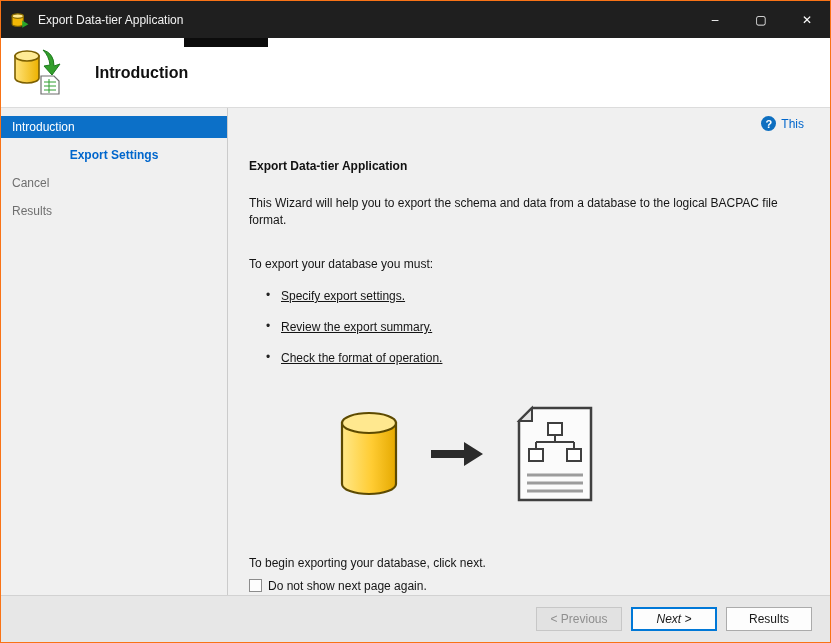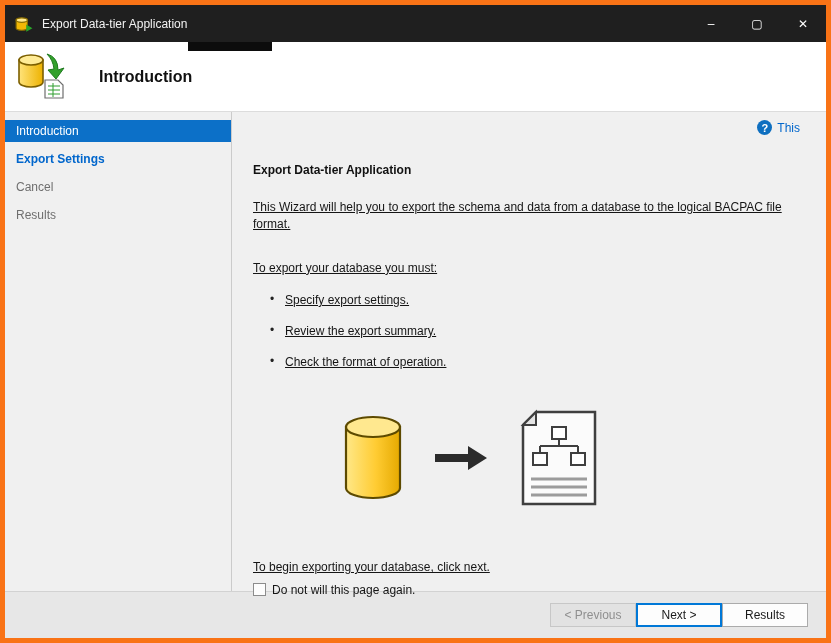--- a/index.html
+++ b/index.html
@@ -1,21 +1,21 @@
 <!DOCTYPE html>
 <html><head>
 <meta charset="utf-8">
 <style>
   * { margin:0; padding:0; box-sizing:border-box; }
   html,body { width:831px; height:643px; }
   body { font-family:"Liberation Sans", sans-serif; background:#6b6b6b; }
 
   .window {
     width:831px; height:643px;
-    border:5px solid #f97316;
+    border:1px solid #f97316;
     display:flex; flex-direction:column;
     background:#f0f0f0; position:relative; overflow:hidden;
   }
 
   
   .titlebar {
     flex:0 0 37px; background:#1f1f1f; color:#fff;
     display:flex; align-items:center; padding-left:10px;
   }
   .titlebar .app-icon { width:18px; height:18px; margin-right:9px; display:flex; }
@@ -36,60 +36,60 @@
 
   
   .bodyrow { flex:1 1 auto; display:flex; min-height:0; }
 
   .sidebar {
     flex:0 0 227px; background:#f0f0f0; border-right:1px solid #cbcbcb;
     padding-top:8px; display:flex; flex-direction:column;
   }
   .nav-item { font-size:12px; padding:4px 11px; margin-bottom:6px; cursor:default; }
   .nav-item.active { background:#0c70c8; color:#ffffff; }
-  .nav-item.link { color:#0066cc; font-weight:bold; }
+  .nav-item.link { color:#0066cc; font-weight:bold;text-align:center; }
   .nav-item.disabled { color:#6f6f6f; }
 
   .content { flex:1 1 auto; padding:8px 26px 0 21px; background:#f0f0f0; position:relative; }
 
   .help-row { display:flex; justify-content:flex-end; align-items:center; gap:5px; }
   .help-icon {
     width:15px; height:15px; border-radius:50%; background:#0e6fc0; color:#fff;
     font-size:11px; font-weight:bold; display:flex; align-items:center; justify-content:center;
   }
   .help-label { color:#0066cc; font-size:12px; }
 
   .content h2 { font-size:12px; font-weight:bold; color:#111; margin-top:28px; }
-  .content p  { font-size:12px; color:#151515; max-width:560px; line-height:1.45;text-decoration:underline; }
+  .content p  { font-size:12px; color:#151515; max-width:560px; line-height:1.45; }
   .intro { margin-top:22px; }
   .must  { margin-top:26px; }
 
   ul.steps { list-style:none; margin-top:16px; }
   ul.steps li { font-size:12px; color:#151515; margin-bottom:17px; padding-left:32px; position:relative;text-decoration:underline; }
   ul.steps li::before { content:"•"; position:absolute; left:17px; top:-1px; color:#222; }
 
   .illustration { margin-top:30px; margin-left:90px; display:flex; align-items:center; gap:30px; height:118px; }
 
   .begin { margin-top:42px; }
   .chk-row { margin-top:6px; display:flex; align-items:center; gap:6px; }
   .chk-box { width:13px; height:13px; background:#fdfdfd; border:1px solid #8c8c8c; display:inline-block; }
   .chk-label { font-size:12px; color:#151515; }
 
   
   .footer {
     flex:0 0 47px; background:#e7e7e7; border-top:1px solid #d2d2d2;
     display:flex; justify-content:flex-end; align-items:center;
-    padding-right:18px; 
+    padding-right:18px; gap:9px;
   }
   .btn {
     width:86px; height:24px; font-size:12px; font-family:inherit;
     background:#fdfdfd; border:1px solid #ababab; color:#1a1a1a; cursor:default;
   }
   .btn.disabled { background:#e2e2e2; border-color:#c7c7c7; color:#8f8f8f; }
-  .btn.primary  { border:1px solid #0078d7; box-shadow: inset 0 0 0 1px #0078d7; }
+  .btn.primary  { border:1px solid #0078d7; box-shadow: inset 0 0 0 1px #0078d7; font-style: italic; }
 </style>
 </head>
 <body>
 
 <div class="window">
 
   <div class="titlebar">
     <span class="app-icon">
       <svg width="18" height="18" viewBox="0 0 16 16">
         <path d="M1,4.5 v7 a5,2 0 0 0 10,0 v-7 z" fill="#f2b705" stroke="#8a6d00" stroke-width="1"></path>
@@ -179,21 +179,21 @@
             <rect x="52" y="44" width="14" height="12"></rect>
           </g>
           <path d="M12,70 h56 M12,78 h56 M12,86 h56" stroke="#9c9c9c" stroke-width="3"></path>
         </svg>
       </div>
 
       <p class="begin">To begin exporting your database, click next.</p>
 
       <div class="chk-row">
         <span class="chk-box"></span>
-        <span class="chk-label">Do not will this page again.</span>
+        <span class="chk-label">Do not show next page again.</span>
       </div>
     </main>
   </div>
 
   <div class="footer">
     <button class="btn disabled">&lt; Previous</button>
     <button class="btn primary">Next &gt;</button>
     <button class="btn">Results</button>
   </div>
 

